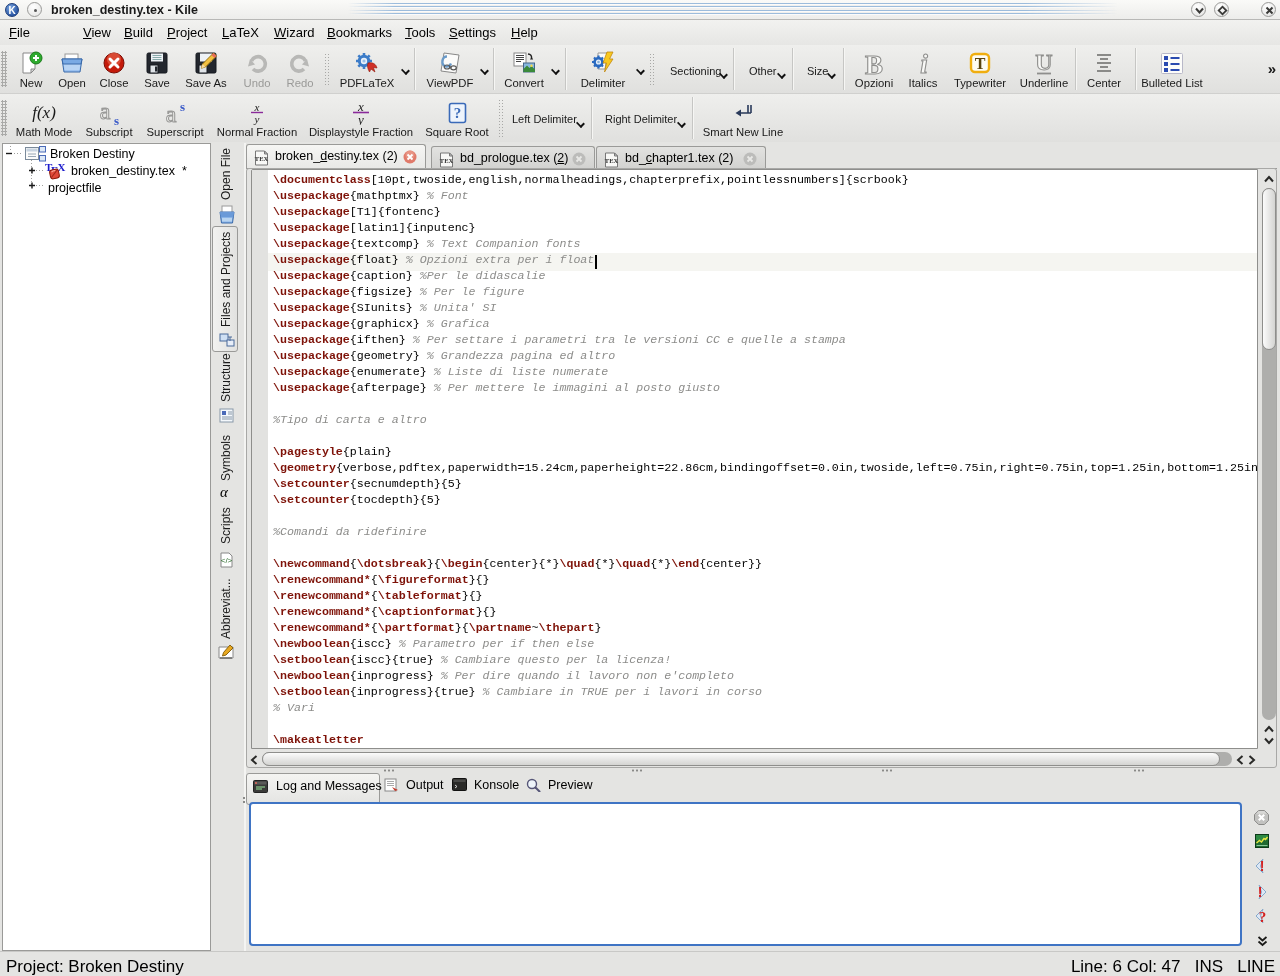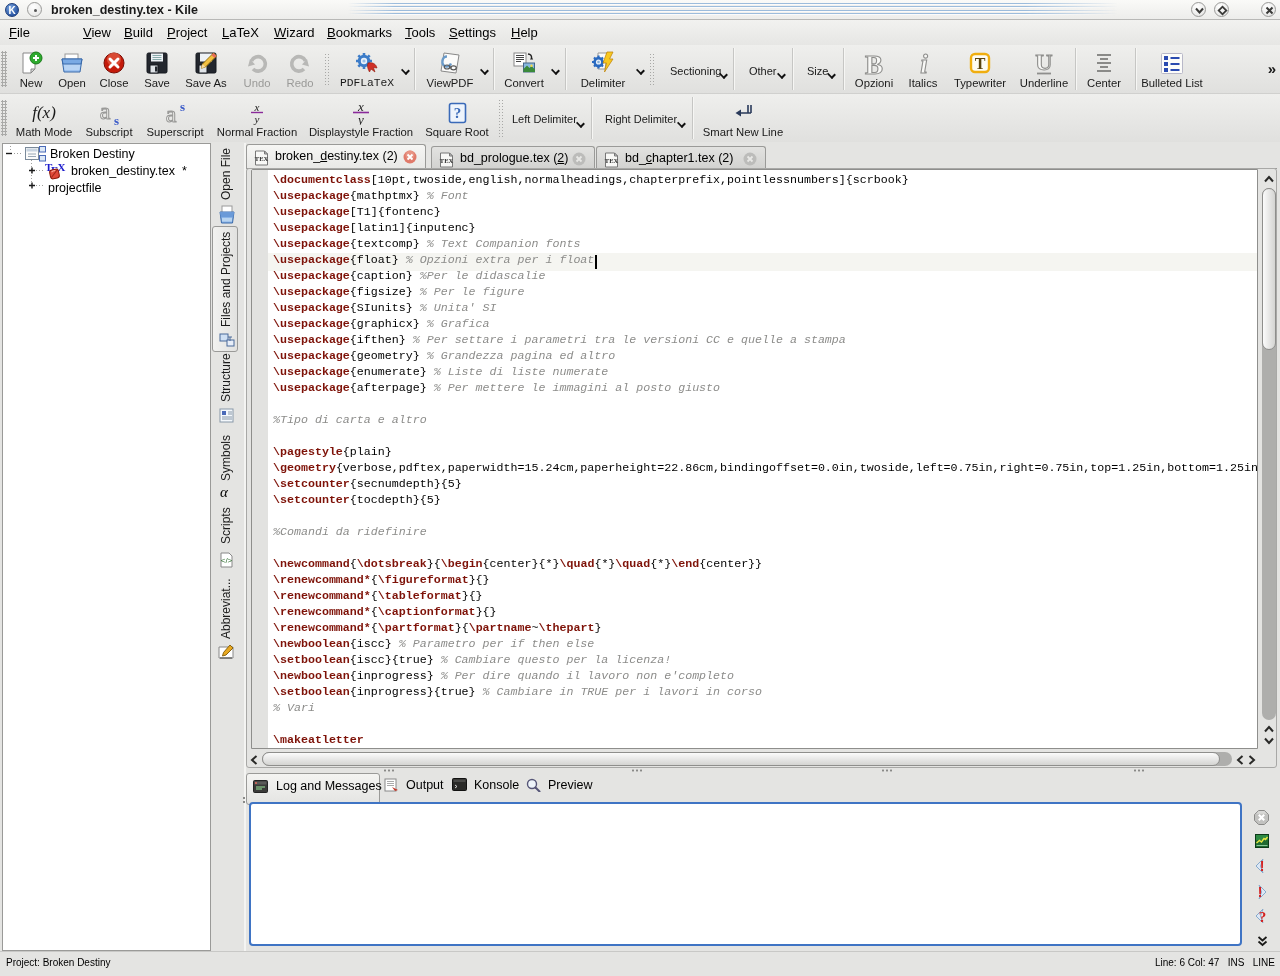--- a/index.html
+++ b/index.html
@@ -79,21 +79,21 @@
 .sbthumb { position:absolute; border:1px solid #8e8e8c; border-radius:7px;
   background:linear-gradient(90deg,#fbfbfb,#d4d4d2); }
 
 
 #btabs { position:absolute; left:246px; top:772px; width:1034px; height:27px; font-size:12.5px; }
 .btab { position:absolute; top:1px; height:32px; }
 .btab.sel { border:1px solid #9a9a98; border-radius:3px; background:linear-gradient(#f4f4f2,#e4e4e2); }
 #logbox { position:absolute; left:249px; top:802px; width:993px; height:144px; background:#fff;
   border:2px solid #3f74c4; border-radius:4px; }
 #statusbar { position:absolute; left:0; top:951px; width:1280px; height:25px;
-  background:#e4e4e2; border-top:1px solid #c8c8c6; font-size:10px; }
+  background:#e4e4e2; border-top:1px solid #c8c8c6; font-size:17px; }
 </style>
 </head>
 <body>
 <div id="titlebar">
   <div id="titlelines"></div>
   <div id="kileicon">K</div>
   <div class="tbtn" style="left:27px;">
       <svg width="11" height="11">
         <circle cx="5.5" cy="5.5" r="1.5" fill="#555"></circle>
       </svg>
@@ -187,21 +187,21 @@
     <span class="lbl">Undo</span>
     </div>
   <div class="tbb dis" style="left:280px;top:6px;width:40px;">
     <svg class="ic" width="24" height="25" viewBox="0 0 24 25">
         <path d="M17.5 10 a7.2 7.2 0 1 0 -1.5 8" fill="none" stroke="#b8b8b6" stroke-width="3.6"></path>
         <path d="M14 13.5 L21 15.5 l-2 -7.5 z" fill="#b8b8b6"></path>
       </svg>
     <span class="lbl">Redo</span>
     </div>
   <div class="sep" style="left:324px;"></div>
-  <div class="tbb" style="left:334px;top:6px;width:66px;font-family:Liberation Mono, monospace;">
+  <div class="tbb" style="left:334px;top:6px;width:66px;">
     <svg class="ic" width="26" height="25" viewBox="0 0 26 25">
         <g fill="#3c7cc8">
           <circle cx="10" cy="10" r="6.2"></circle>
           <g stroke="#3c7cc8" stroke-width="2.6">
             <path d="M10 2 v16 M2 10 h16 M4.3 4.3 l11.4 11.4 M15.7 4.3 L4.3 15.7"></path>
           </g>
         </g>
         <circle cx="10" cy="10" r="3.2" fill="#e8f0fa"></circle>
         <circle cx="10" cy="10" r="1.6" fill="#9cc0e8"></circle>
         <path d="M14 12 c5 -1 8 1 9 5 l-3.6 -0.5 1.6 4.5 -4 -3 -1.5 3 c-2 -3.5 -2.5 -6 -1.5 -9" fill="#d03028" stroke="#901808" stroke-width="0.6"></path>

